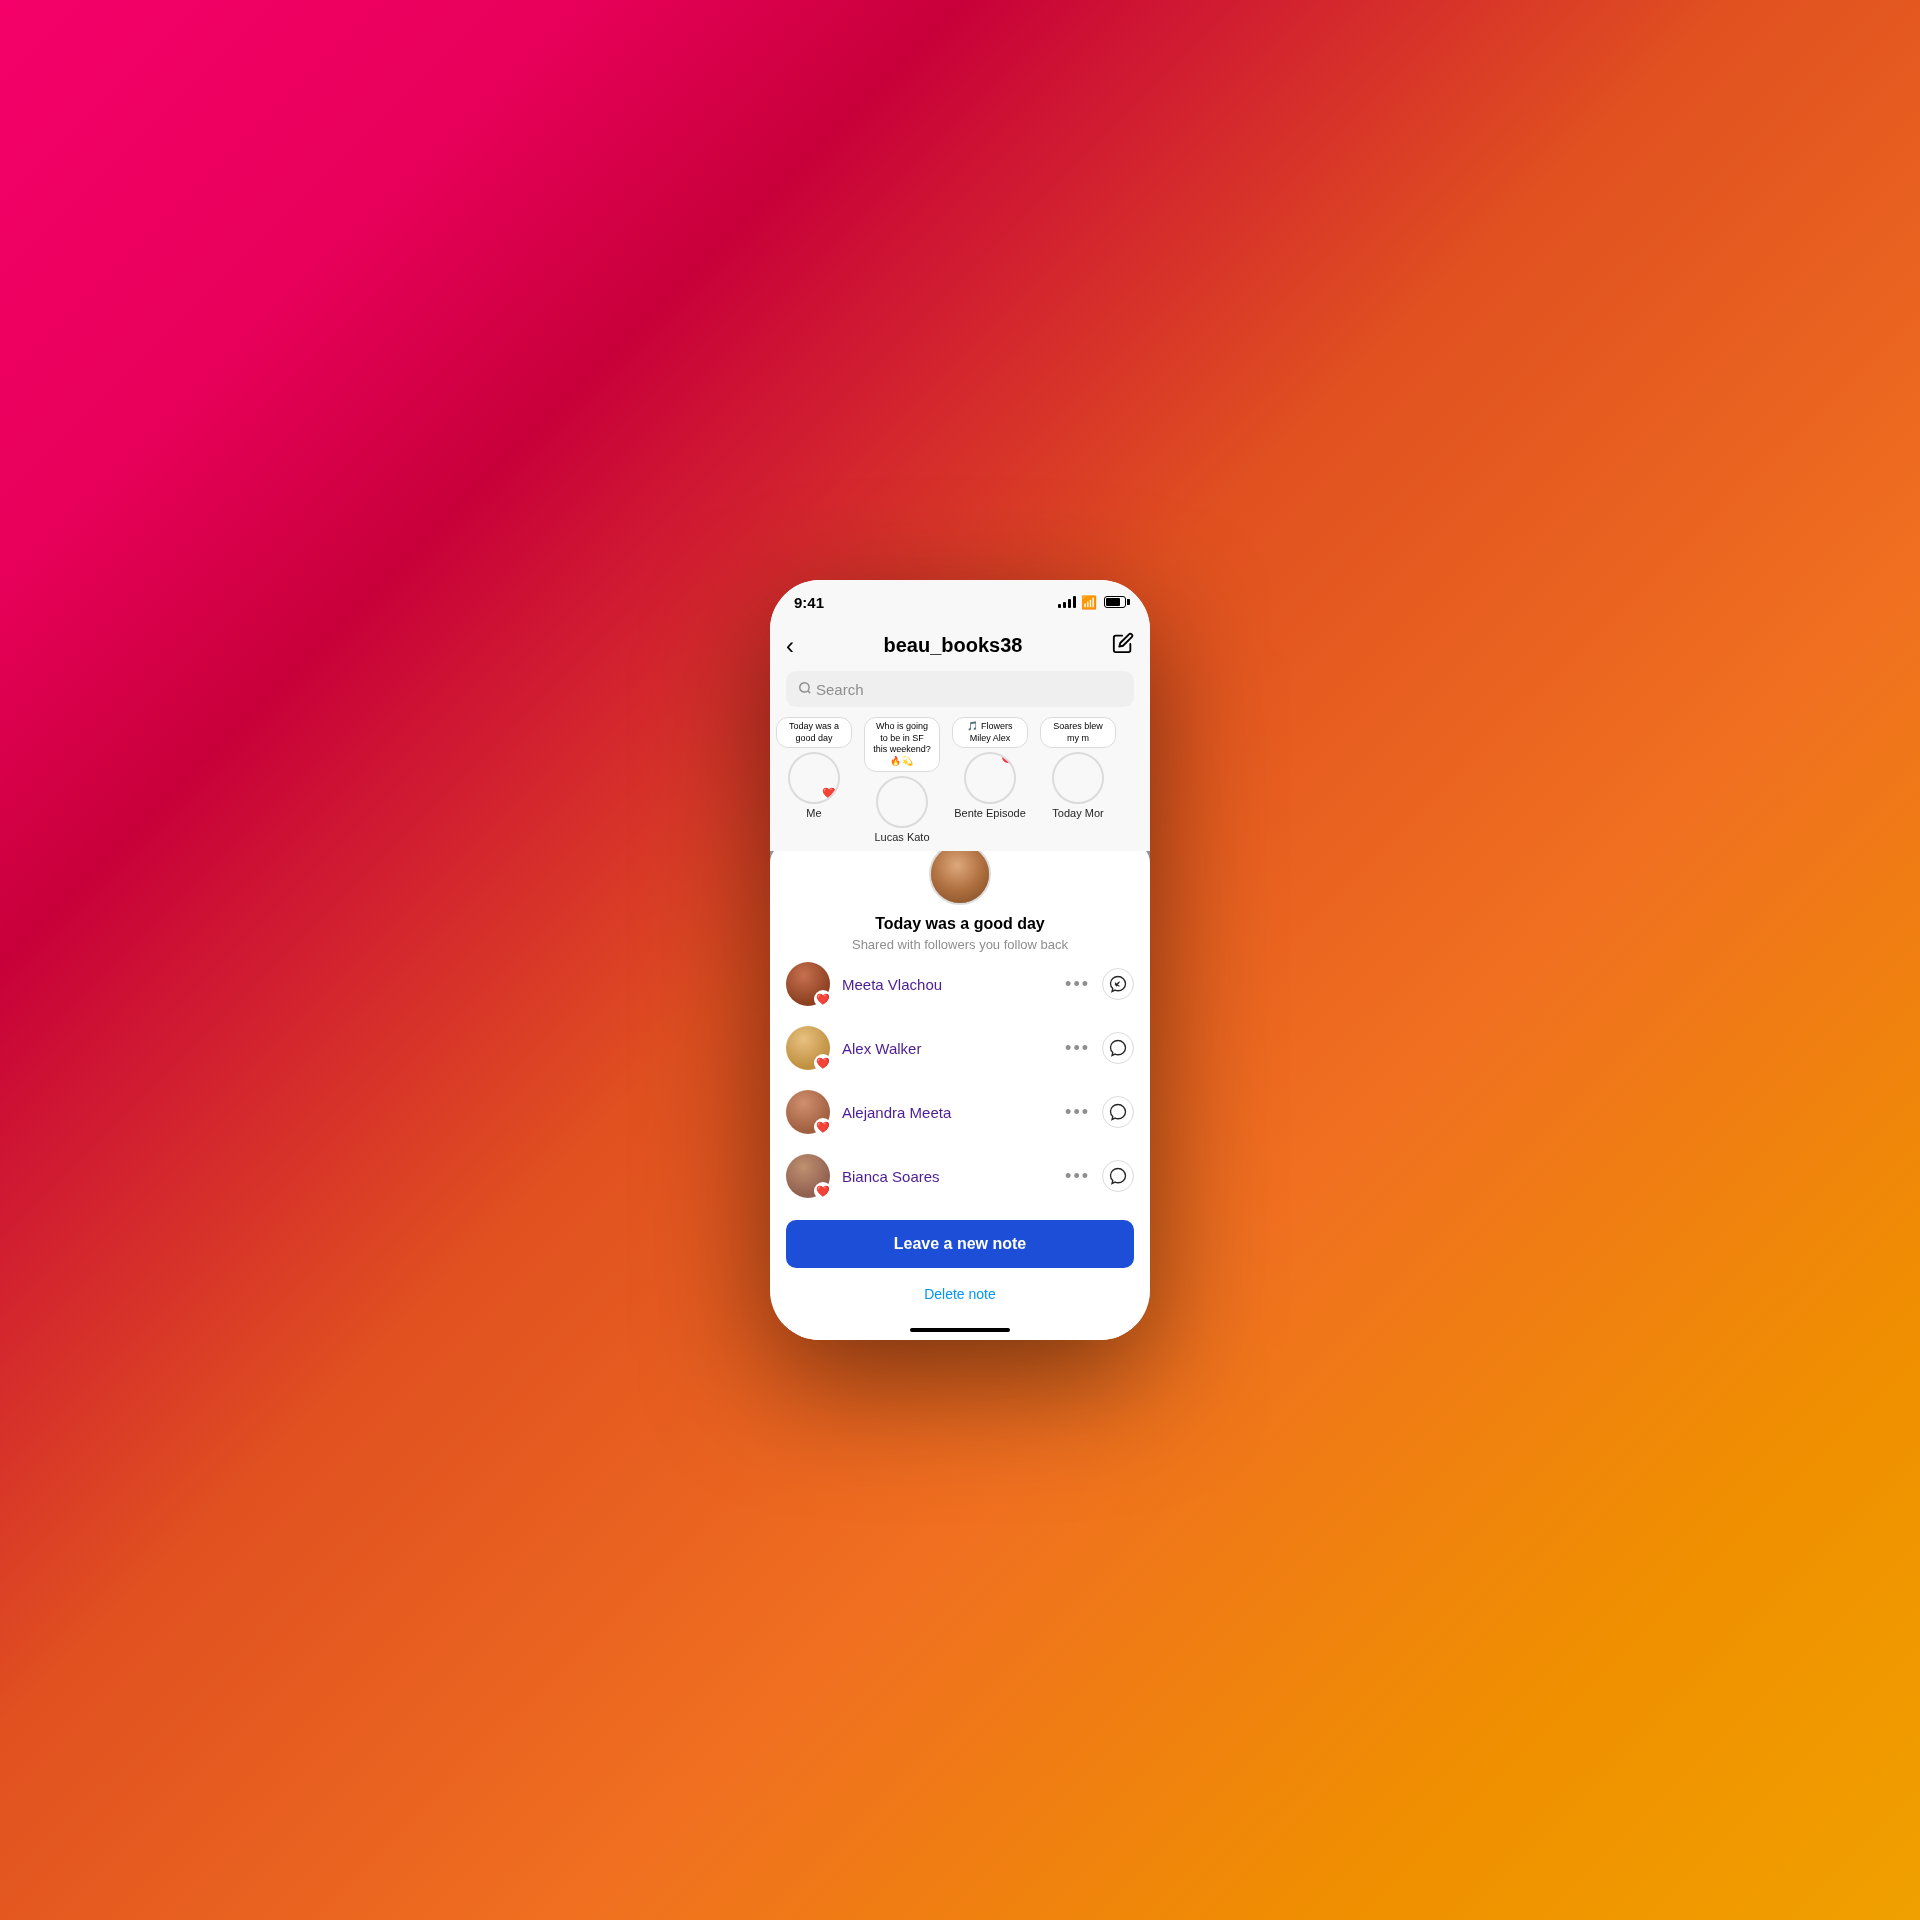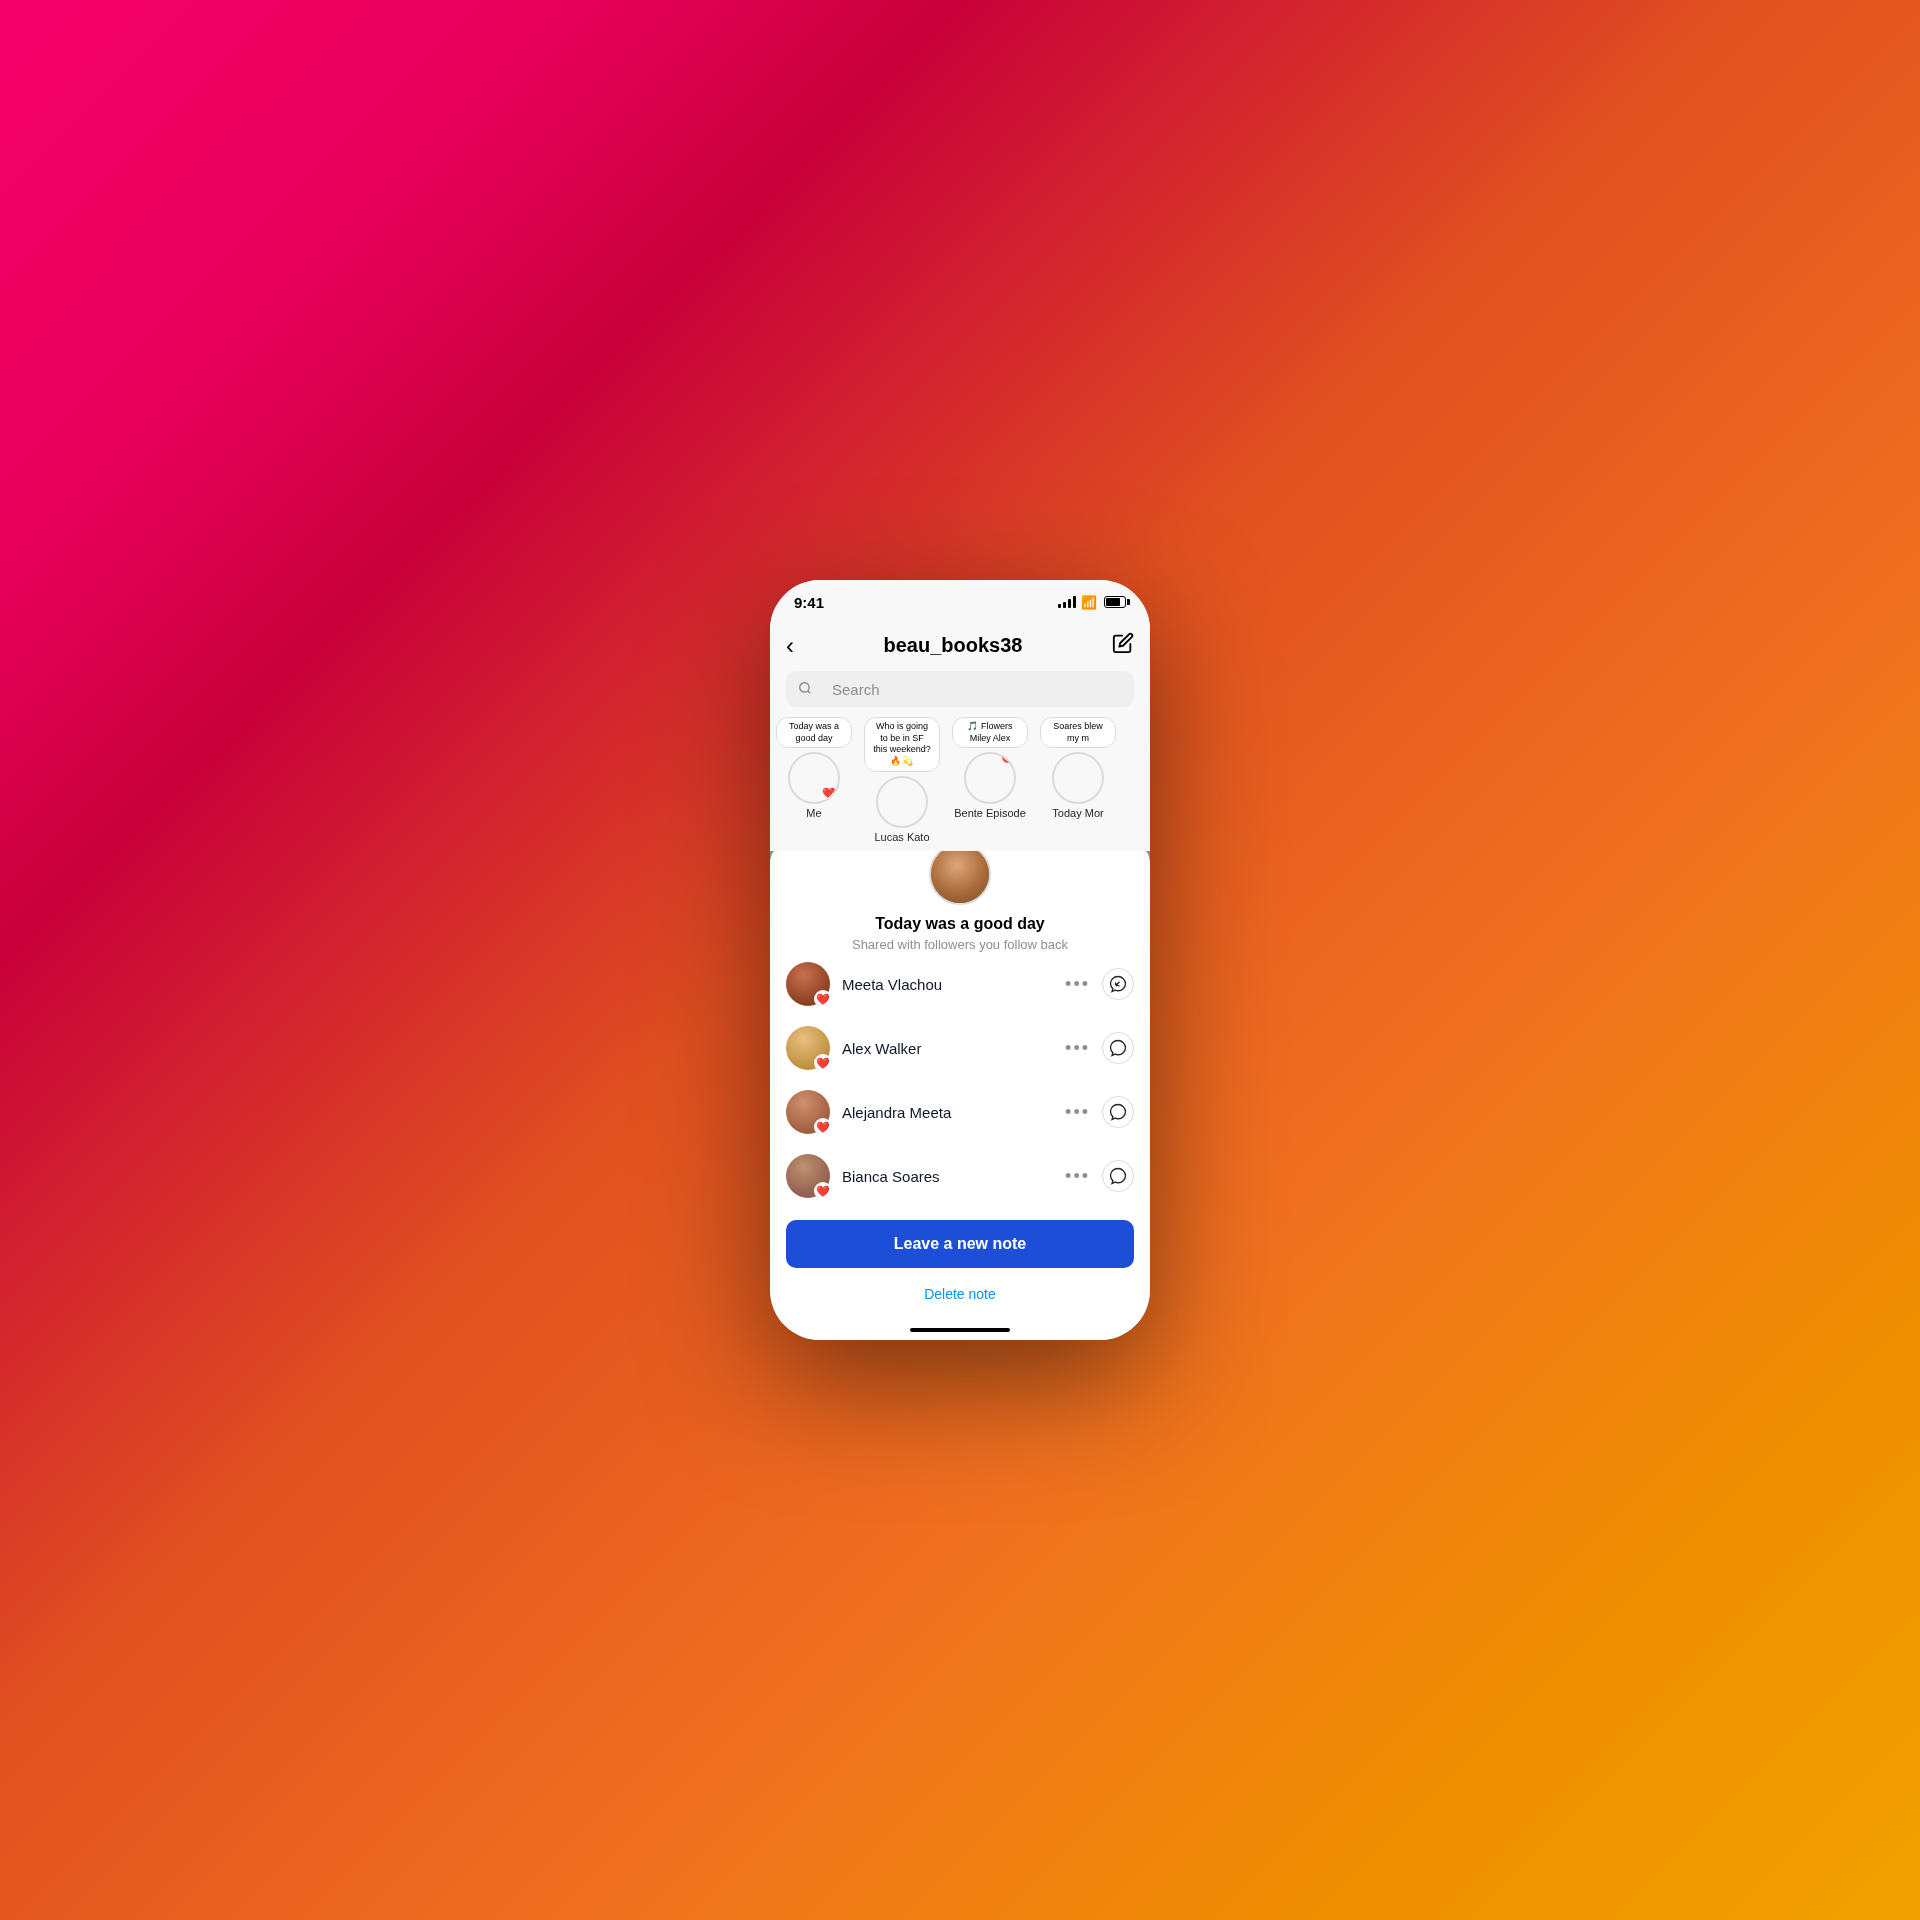--- a/index.html
+++ b/index.html
@@ -130,21 +130,21 @@
       flex-shrink: 0;
     }
 
     .search-input-wrap {
       background: #efefef;
       border-radius: 10px;
       height: 36px;
       display: flex;
       align-items: center;
       padding: 0 12px;
-      gap: 20px;
+      gap: 4px;
     }
 
     .search-placeholder {
       color: #8e8e8e;
       font-size: 15px;
     }
 
     
     .stories-row {
       background: #f8f8f8;
@@ -333,21 +333,21 @@
       justify-content: center;
       font-size: 11px;
       z-index: 2;
     }
 
     .user-name {
       flex: 1;
       margin-left: 12px;
       font-size: 15px;
       font-weight: 500;
-      color: #0f172a;
+      color: #4c1d95;
     }
 
     .user-more-btn {
       color: #8e8e8e;
       font-size: 18px;
       cursor: pointer;
       margin-right: 12px;
       letter-spacing: 2px;
     }
 

